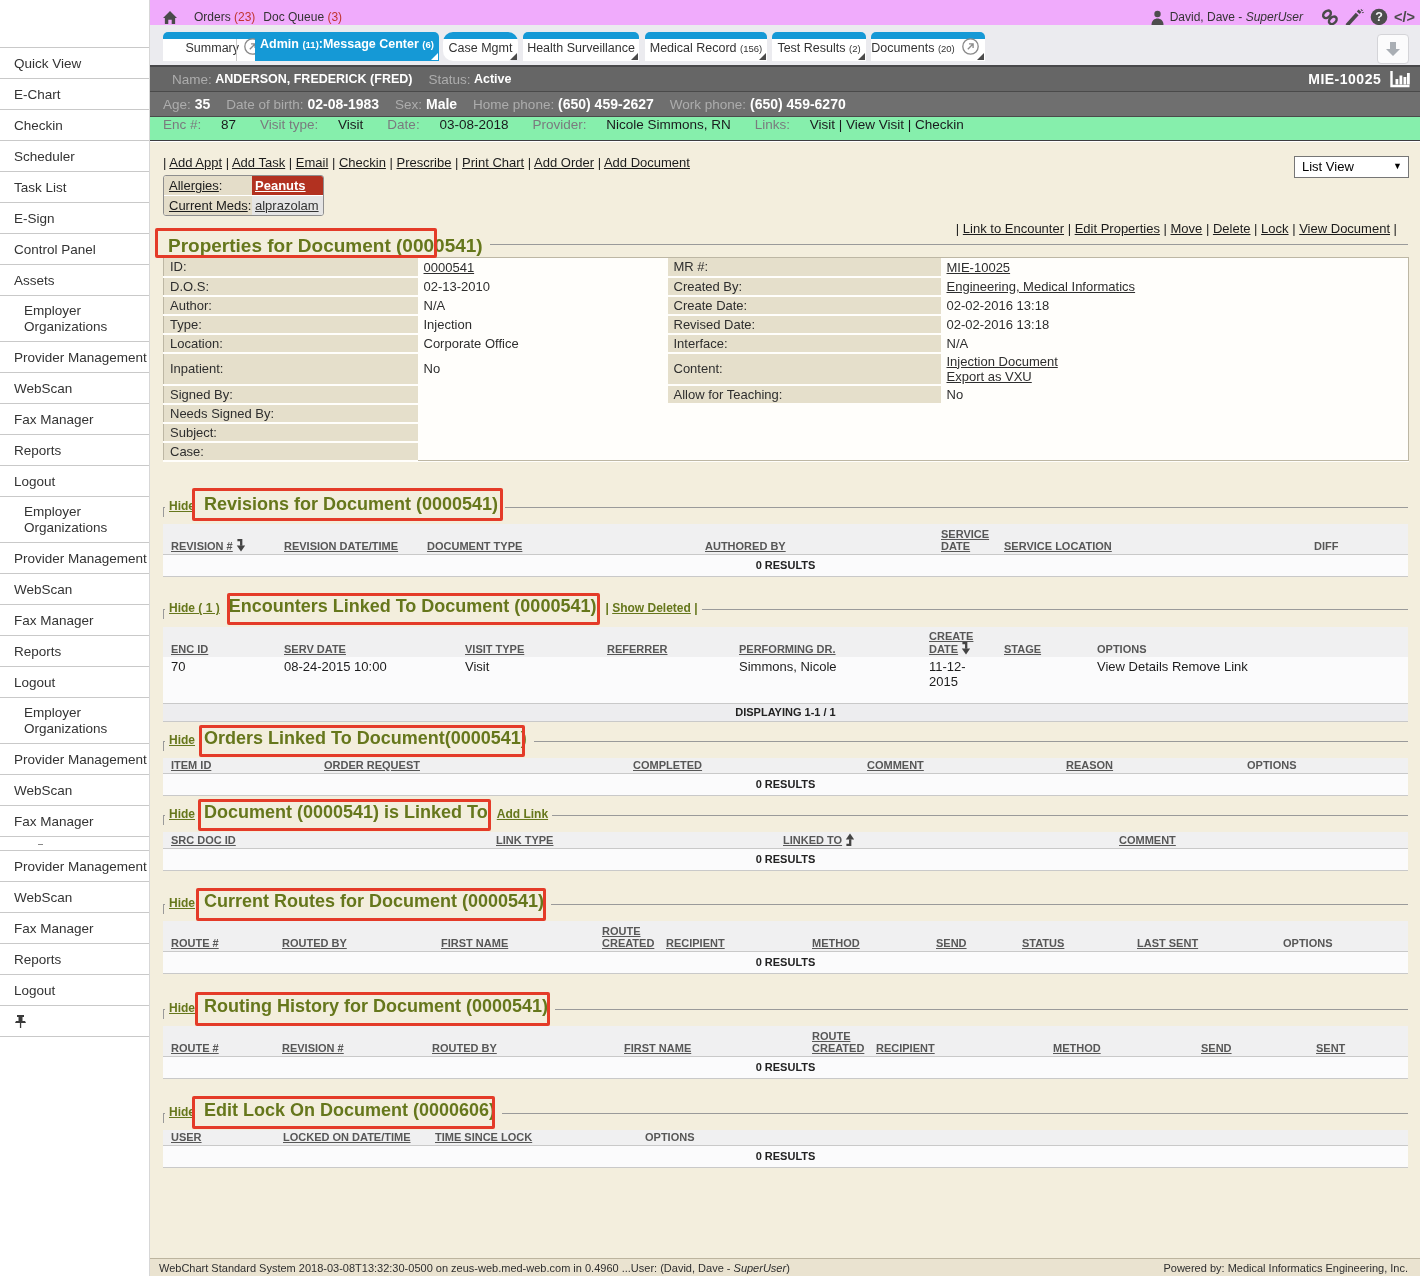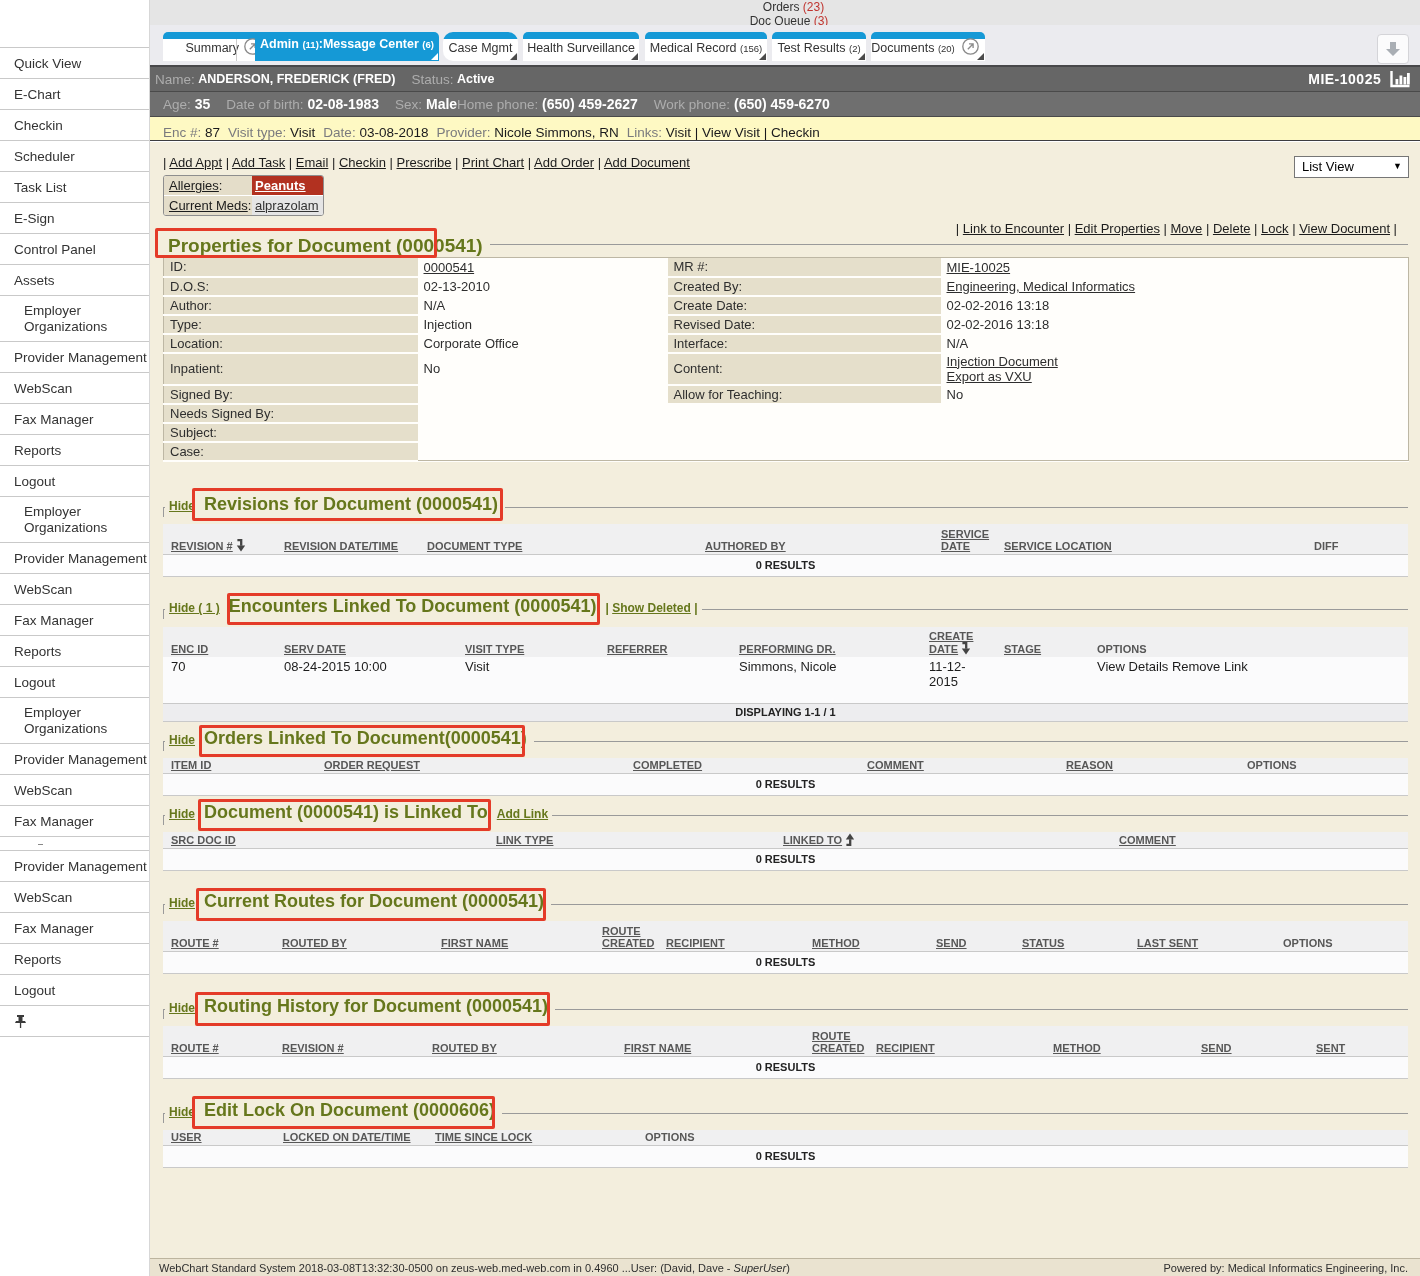--- a/index.html
+++ b/index.html
@@ -11,37 +11,37 @@
 
 #sidebar { position:absolute; left:0; top:0; width:150px; height:1276px; background:#fff; border-right:1px solid #d7d7d7; z-index:5; }
 #sidebar .top { height:48px; border-bottom:1px solid #c9c9c9; }
 #sidebar .it { height:31px; border-bottom:1px solid #c9c9c9; font-size:13.5px; color:#333; padding-left:14px; display:flex; align-items:center; }
 #sidebar .it2 { height:46px; line-height:15.5px; display:flex; align-items:center;padding-left:24px; }
 #sidebar .glitch { height:14px; font-size:9px; color:#444; padding-left:38px; }
 
 
 #main { position:absolute; left:150px; top:0; width:1270px; height:1276px; }
 
-#topbar { position:absolute; left:0; top:0; width:1270px; height:36px; background:#e5e5e5; border-bottom:2px solid #4e4e50; display:flex; align-items:center; font-size:12px; color:#333;flex-direction:column; }
+#topbar { position:absolute; left:0; top:0; width:1270px; height:36px; background:#f0abfc; border-bottom:2px solid #4e4e50; display:flex; align-items:center; font-size:12px; color:#333; }
 #topbar .red { color:#c03530; }
 #topbar .right { margin-left:auto; display:flex; align-items:center; font-size:12px; }
 
 #tabstrip { position:absolute; left:0; top:25px; width:1270px; height:42px; background:#ebebef; border-bottom:2px solid #48484a; }
 .tab { position:absolute; top:7px; height:29px; border-radius:5px 5px 0 0; background:linear-gradient(#1599d6 0 7px, #ffffff 7px); font-size:12.5px; color:#333; display:flex; align-items:flex-end; justify-content:center; }
 .tab .tx { padding-bottom:6px; white-space:nowrap; }
 .tab small { font-size:9.5px; font-weight:inherit; }
 .tab.active { background:#1599d6; color:#fff; font-weight:bold; }
 .tab .tri { position:absolute; right:1px; bottom:1px; width:0; height:0; border-style:solid; border-width:0 0 7px 7px; border-color:transparent transparent #4a4a4a transparent; }
 .tab.active .tri { border-color:transparent transparent #ffffff transparent; }
 #dlbtn { position:absolute; right:11px; top:9px; width:32px; height:30px; background:#fbfbfc; border:1px solid #d4d4d8; border-radius:4px; text-align:center; }
 
 
 #pb1 { position:absolute; left:0; top:67px; width:1270px; height:25px; background:#666666; border-bottom:1px solid #4a4a4a; color:#fff; font-size:13.5px; display:flex; align-items:center; }
 #pb2 { position:absolute; left:0; top:92px; width:1270px; height:25px; background:#6f6f6f; border-bottom:1px solid #4a4a4a; color:#fff; font-size:13.5px; display:flex; align-items:center; }
-#pb3 { position:absolute; left:0; top:117px; width:1270px; height:24px; background:#fef9c3; border-bottom:1px solid #3d3d3f; color:#17171a; font-size:13.5px; display:flex; align-items:flex-end; }
+#pb3 { position:absolute; left:0; top:117px; width:1270px; height:24px; background:#86efac; border-bottom:1px solid #3d3d3f; color:#17171a; font-size:13.5px; display:flex; align-items:flex-start;gap:16px; }
 .glb { color:#adadad; font-size:13.5px; }
 .gv { color:#fff; font-weight:bold; font-size:14px; }
 #pb1 .gv { font-size:12.5px; }
 #pb3 .lb3 { color:#7a7a7e; font-size:13.5px; }
 #pb3 .v3 { color:#1a1a1d; font-weight:normal; font-size:13.5px; }
 
 
 #content { position:absolute; left:0; top:142px; width:1270px; height:1134px; background:#f3eedd; }
 #content .abs { position:absolute; }
 
@@ -200,42 +200,42 @@
           <path d="M6.5 12.5 L12 7 M7.8 6.6 h4.6 v4.6" stroke="#8a8a8a" stroke-width="1.5" fill="none"></path>
         </svg>
       <span class="tri"></span>
     </div>
     <div id="dlbtn"><svg width="16" height="16" viewBox="0 0 16 16" style="margin-top:6px">
           <path d="M5 1 h6 v7 h4 L8 15 L1 8 h4 z" fill="#a9aeb4"></path>
         </svg></div>
   </div>
 
   <div id="pb1">
-    <span style="margin-left:5px" class="glb">Name:</span>
+    <span style="margin-left:22px" class="glb">Name:</span>
       <span class="gv">&nbsp;ANDERSON, FREDERICK (FRED)</span>
     <span style="margin-left:16px" class="glb">Status:</span>
       <span class="gv">&nbsp;Active</span>
     <span style="margin-left:auto; margin-right:10px; display:flex; align-items:center; font-size:14px; letter-spacing:0.5px;" class="gv">MIE-10025&nbsp;&nbsp;
       <svg width="20" height="17" viewBox="0 0 20 17">
           <path d="M1.5 0 v15 h18" stroke="#fff" stroke-width="2.4" fill="none"></path>
           <rect x="5.5" y="8" width="2.8" height="5.5" fill="#fff"></rect>
           <rect x="9.5" y="4.5" width="2.8" height="9" fill="#fff"></rect>
           <rect x="13.5" y="6" width="2.8" height="7.5" fill="#fff"></rect>
           <rect x="17" y="2" width="2.8" height="11.5" fill="#fff"></rect>
         </svg>
     </span>
   </div>
   <div id="pb2">
     <span style="margin-left:13px" class="glb">Age:</span>
       <span class="gv">&nbsp;35</span>
     <span style="margin-left:16px" class="glb">Date of birth:</span>
       <span class="gv">&nbsp;02-08-1983</span>
     <span style="margin-left:16px" class="glb">Sex:</span>
       <span class="gv">&nbsp;Male</span>
-    <span style="" class="glb">Home phone:</span>
+    <span style="margin-left:16px" class="glb">Home phone:</span>
       <span class="gv">&nbsp;(650) 459-2627</span>
     <span style="margin-left:16px" class="glb">Work phone:</span>
       <span class="gv">&nbsp;(650) 459-6270</span>
   </div>
   <div id="pb3">
     <span style="margin-left:13px" class="lb3">Enc #:</span>
       <span class="v3">&nbsp;87</span>
     <span style="margin-left:8px" class="lb3">Visit type:</span>
       <span class="v3">&nbsp;Visit</span>
     <span style="margin-left:8px" class="lb3">Date:</span>

